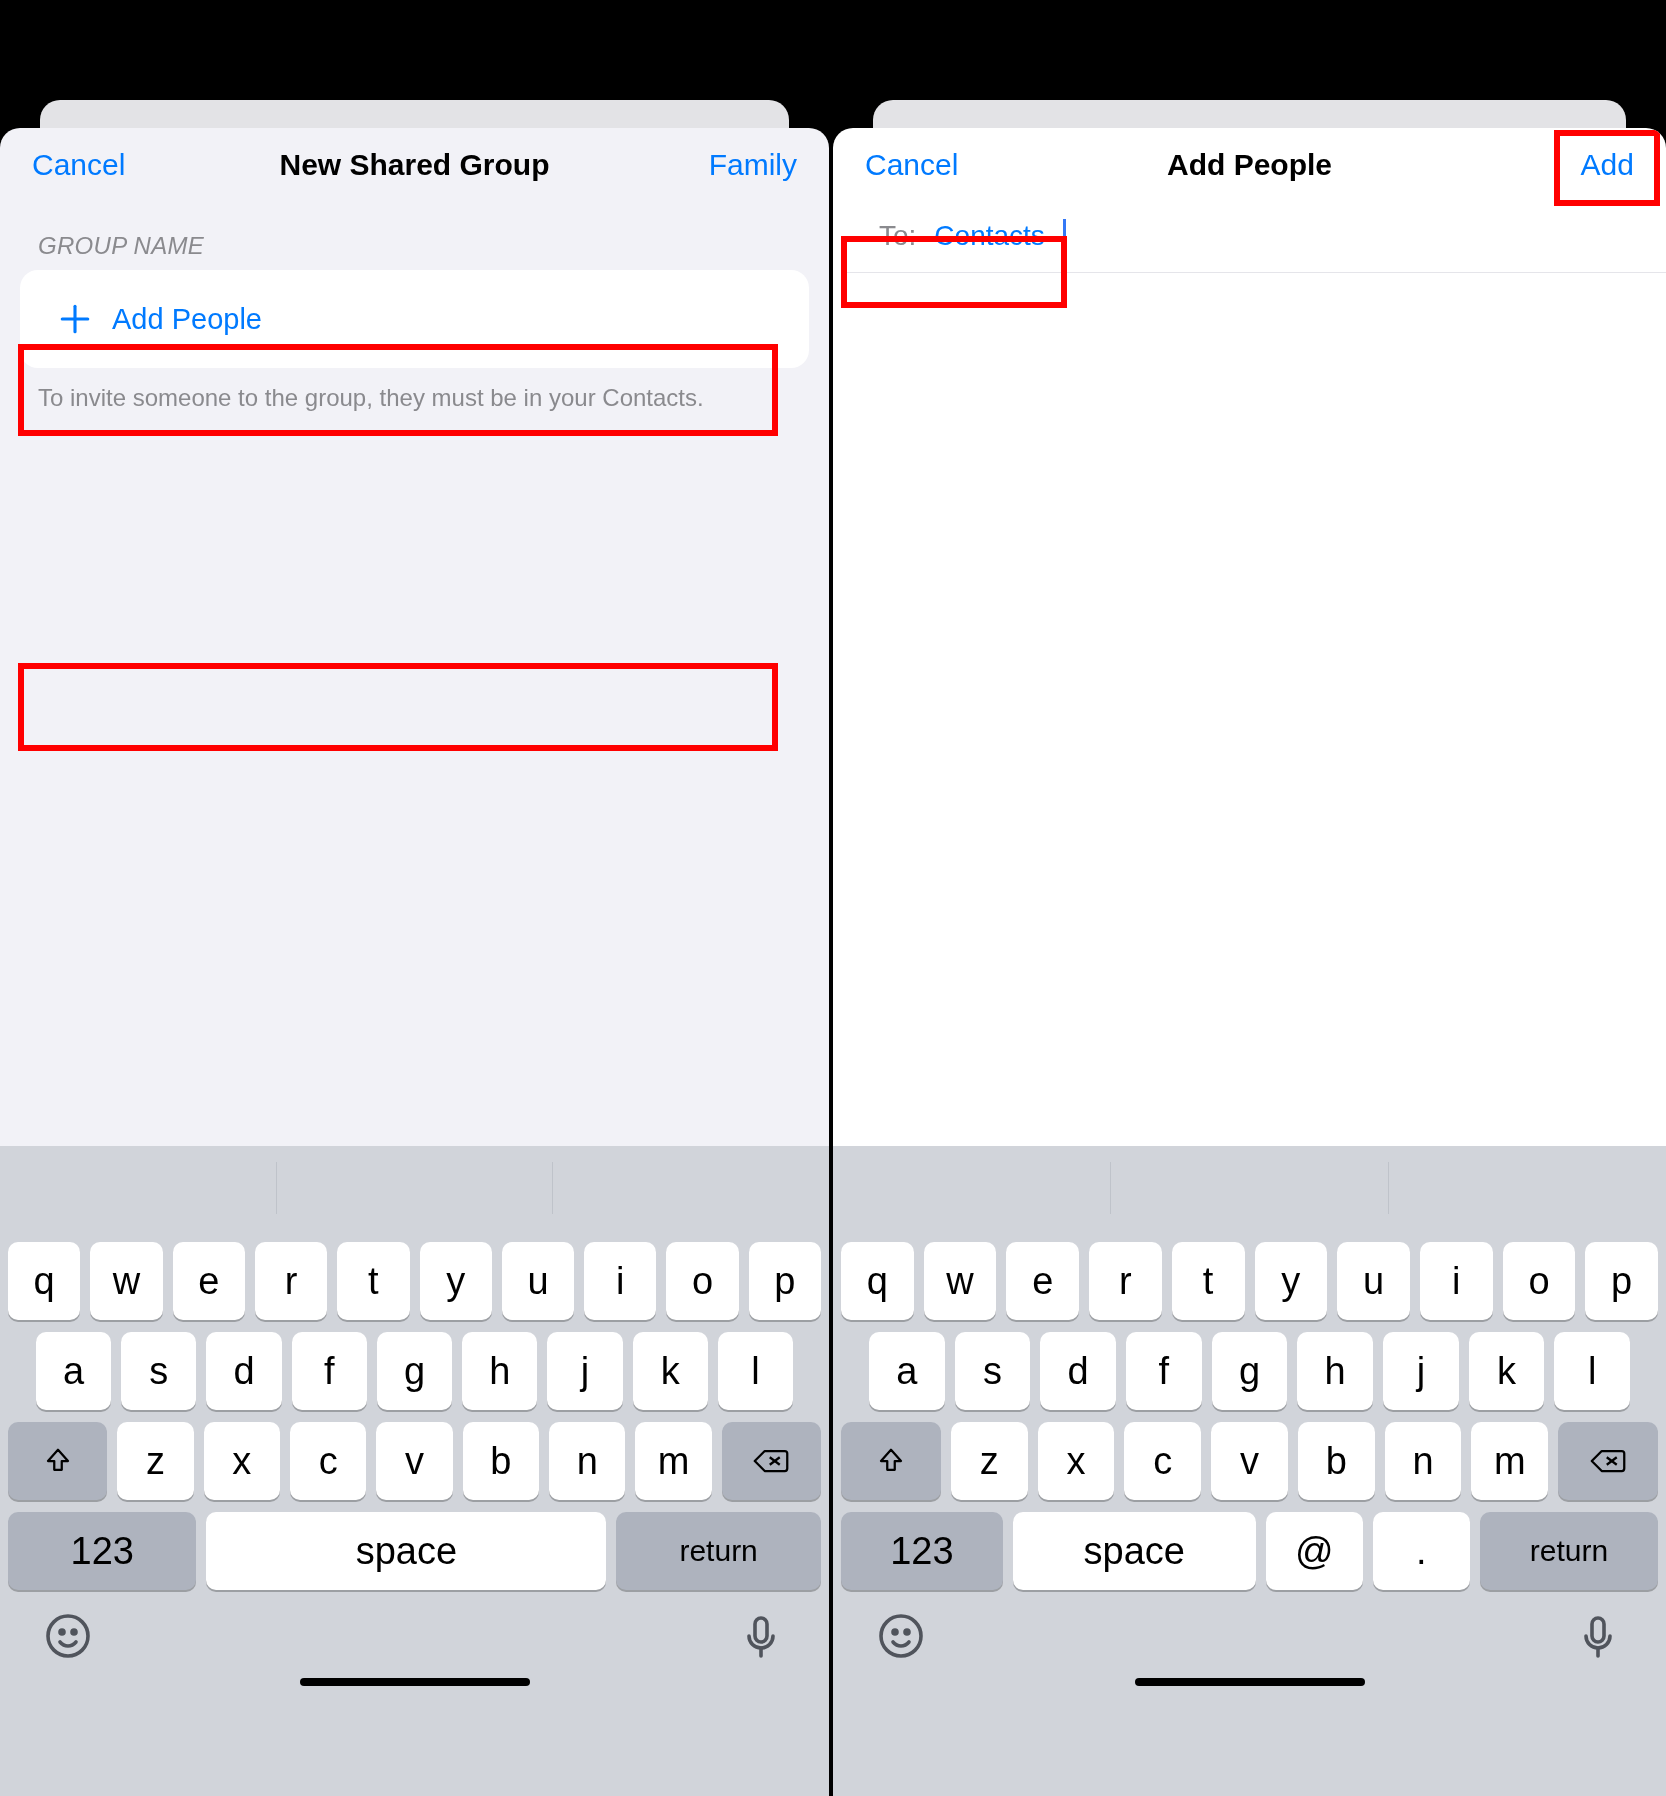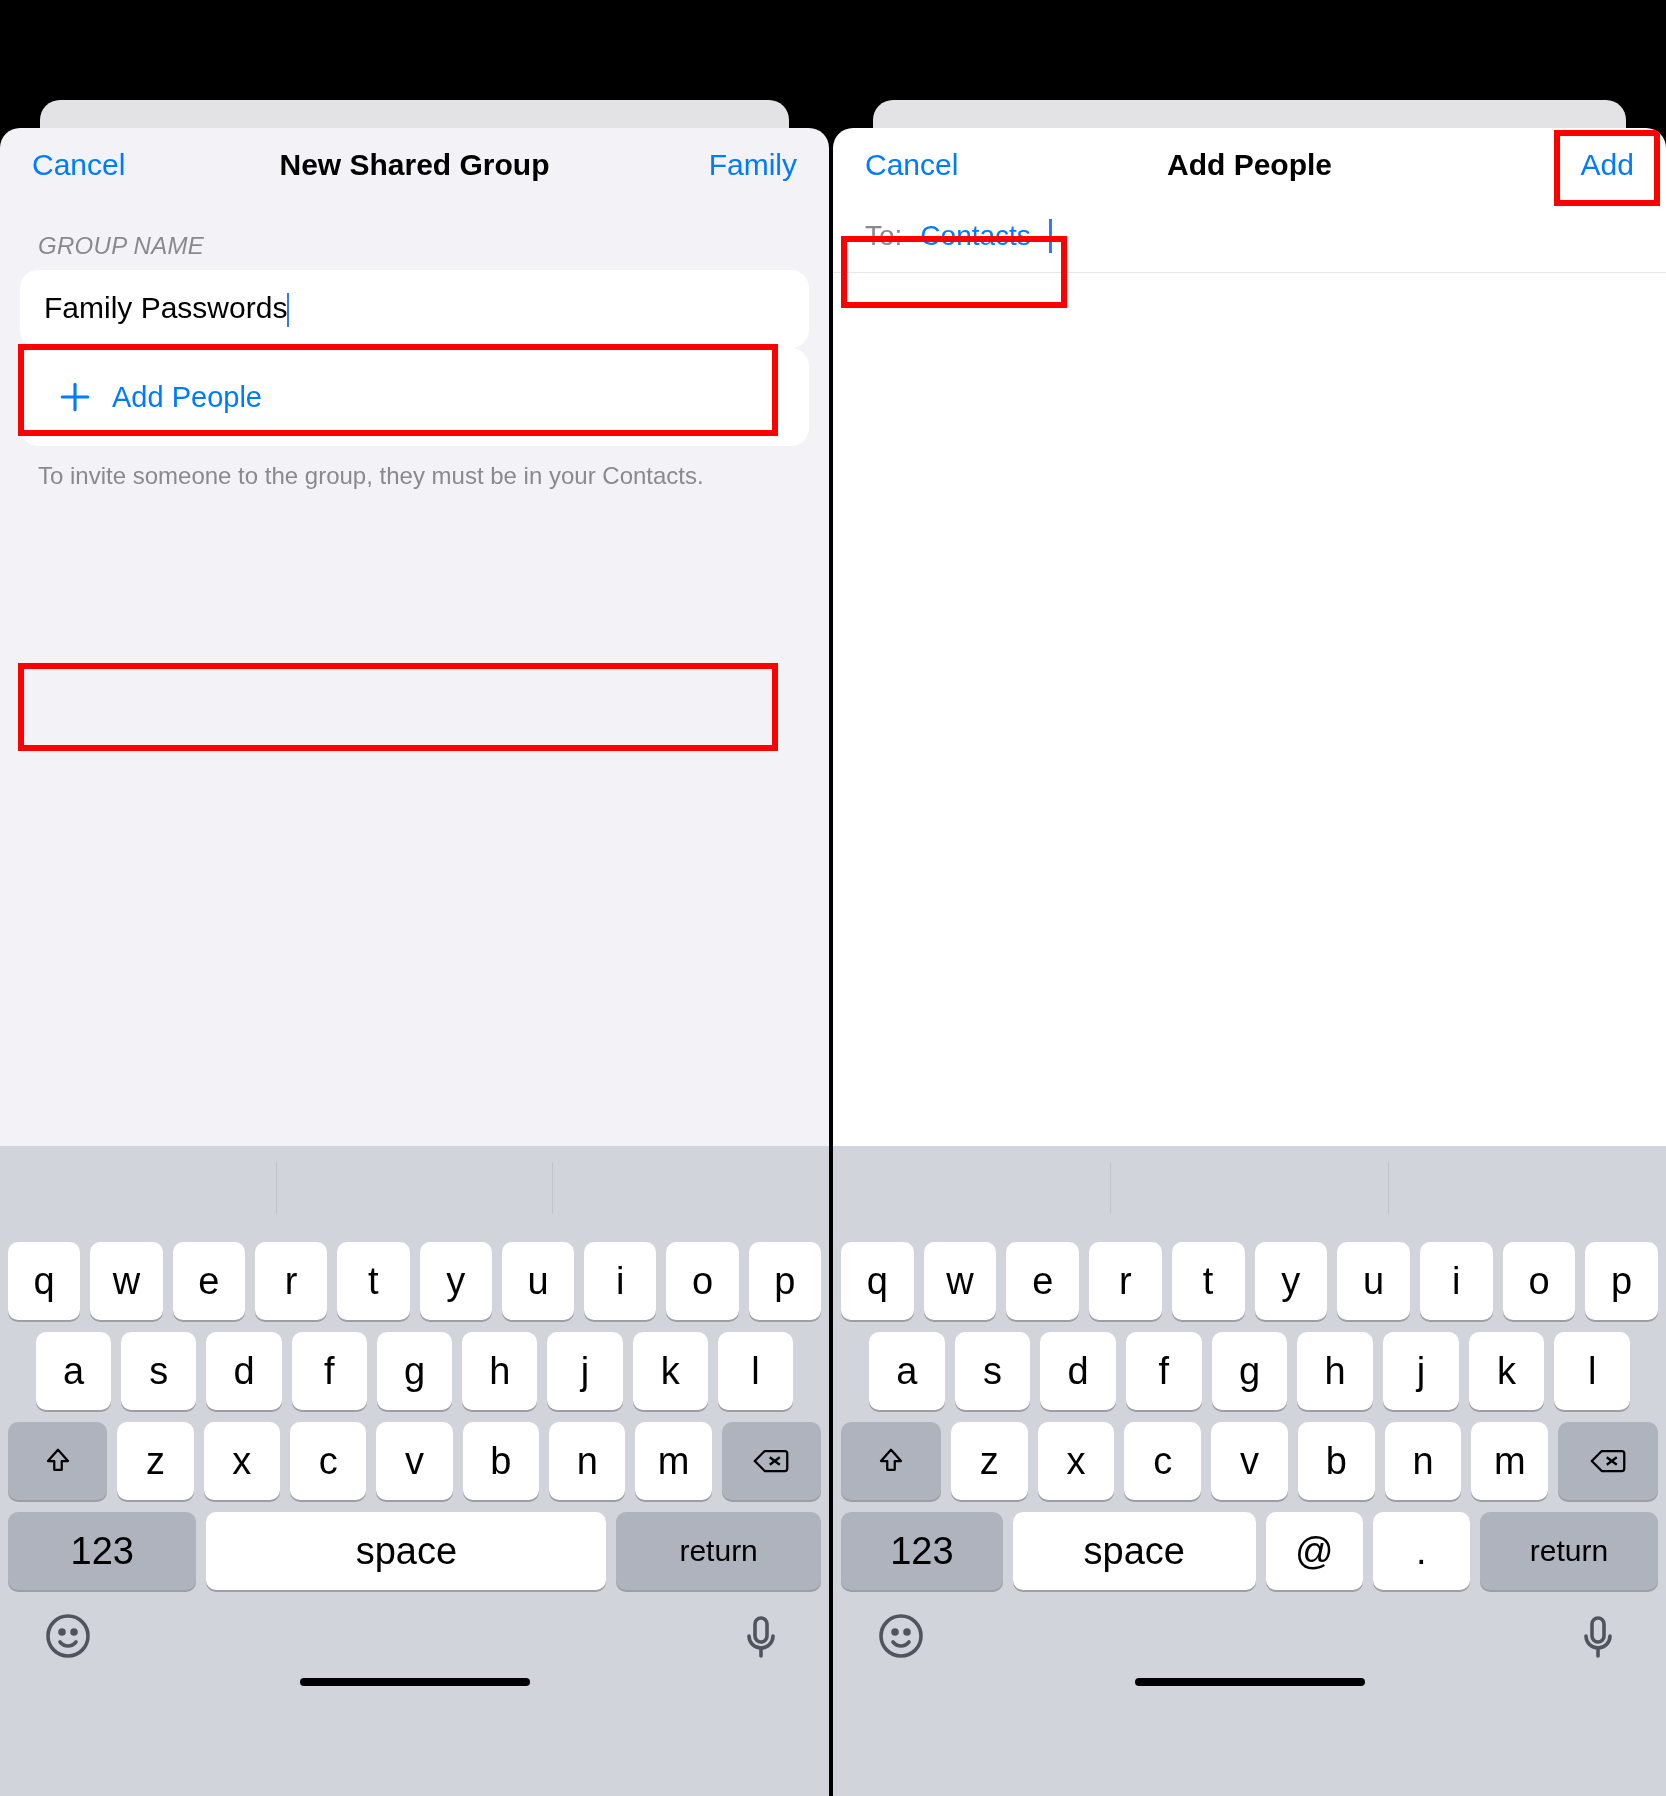--- a/index.html
+++ b/index.html
@@ -52,21 +52,21 @@
     color: #007aff; font-size: 44px; font-weight: 300; margin-right: 6px; flex-shrink:0;
   }
   .add-plus svg { width:34px; height:34px; }
   .add-label { font-size: 29px; color: #007aff; }
   .footer-note { font-size: 24px; color: #8a8a8e; padding: 14px 38px 0; line-height:1.35;}
   .redbox { position: absolute; border: 6px solid #ff0000; pointer-events: none; }
 
   
   .to-row {
     display:flex; align-items:center; gap:12px; padding: 20px 32px 18px;
-    border-bottom: 1px solid #e5e5ea; font-size:28px;
+    border-bottom: 1px solid #e5e5ea; font-size:28px;margin-left:14px;
   }
   .to-label { color:#8a8a8e; }
   .chip { color:#007aff; padding:2px 6px; }
   .to-caret { width:3px; height:34px; background:#3478f6; }
 
   
   .kbd-area {
     position: absolute; left:0; right:0; bottom:0; height:650px;
     background:#d1d4da;
   }
@@ -109,25 +109,20 @@
     <div class="sheet-under"></div>
     <div class="sheet">
 
       <div class="navbar">
         <div class="nav-left">Cancel</div>
         <div class="nav-title">New Shared Group</div>
         <div class="nav-right">Family</div>
       </div>
 
       <div class="section-label">GROUP NAME</div>
-      <div class="cell-group">
-        <div class="cell">
-          <span class="input-like"><span>Family Passwords</span><span class="caret"></span></span>
-        </div>
-      </div>
 
       <div class="cell-group">
         <div class="cell">
           <div class="add-plus">
             <svg viewBox="0 0 24 24" fill="none" stroke="#007aff" stroke-width="2.2" stroke-linecap="round">
               <line x1="12" y1="3" x2="12" y2="21"></line>
                 <line x1="3" y1="12" x2="21" y2="12"></line>
             </svg>
           </div>
           <div class="add-label">Add People</div>

